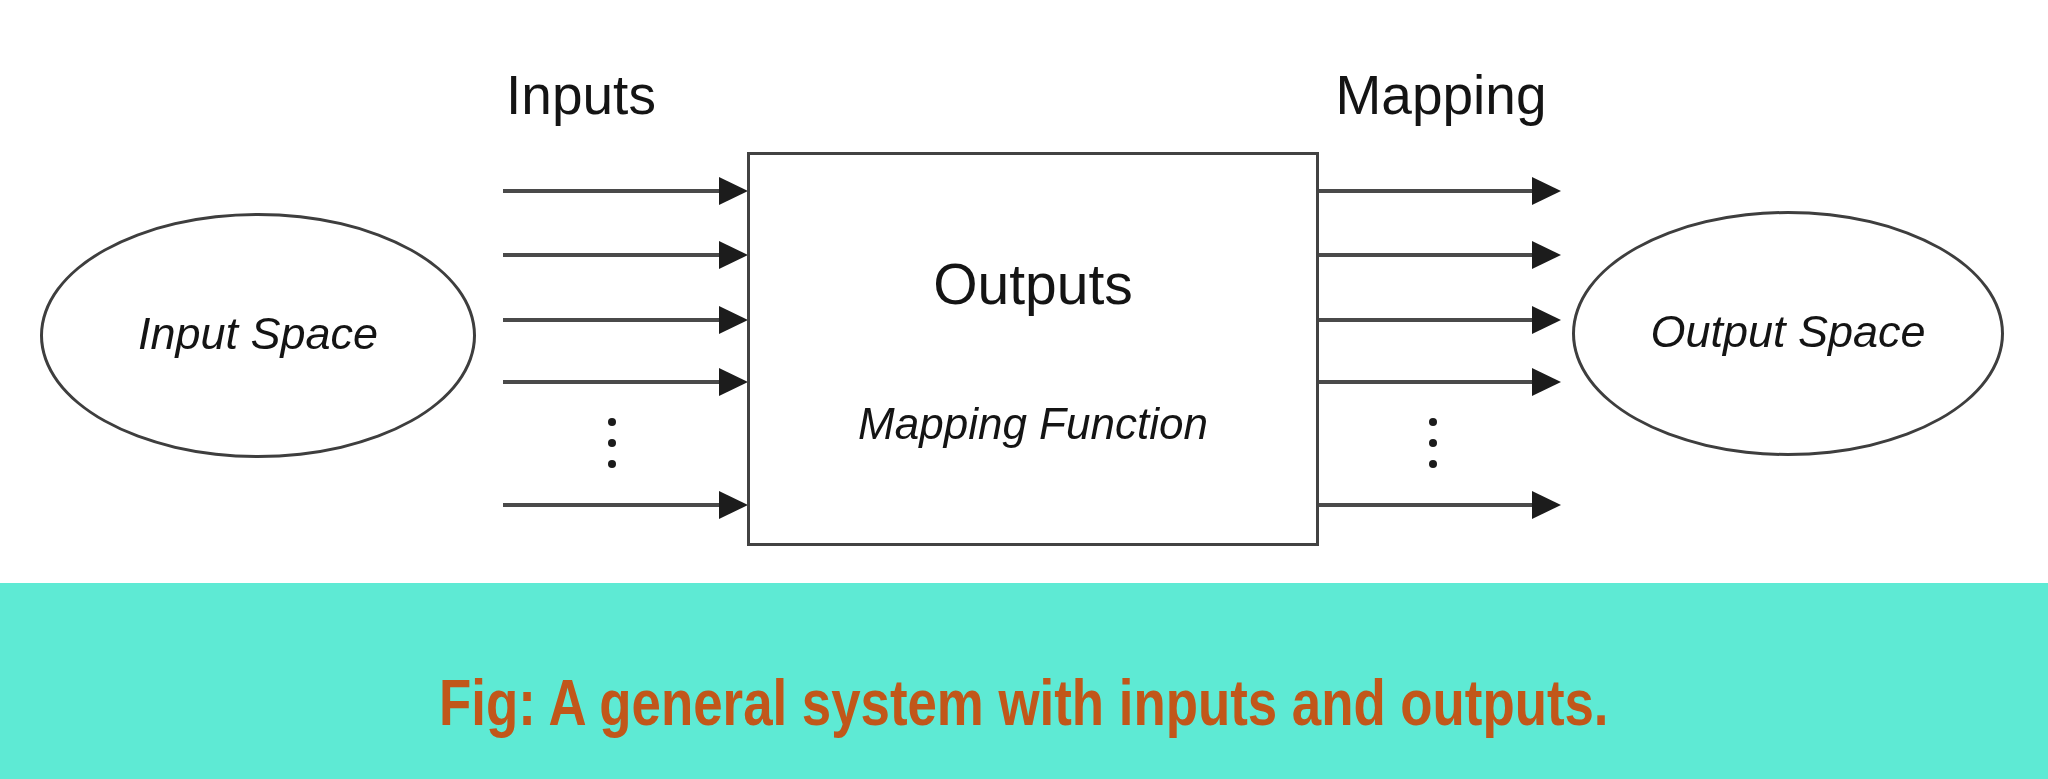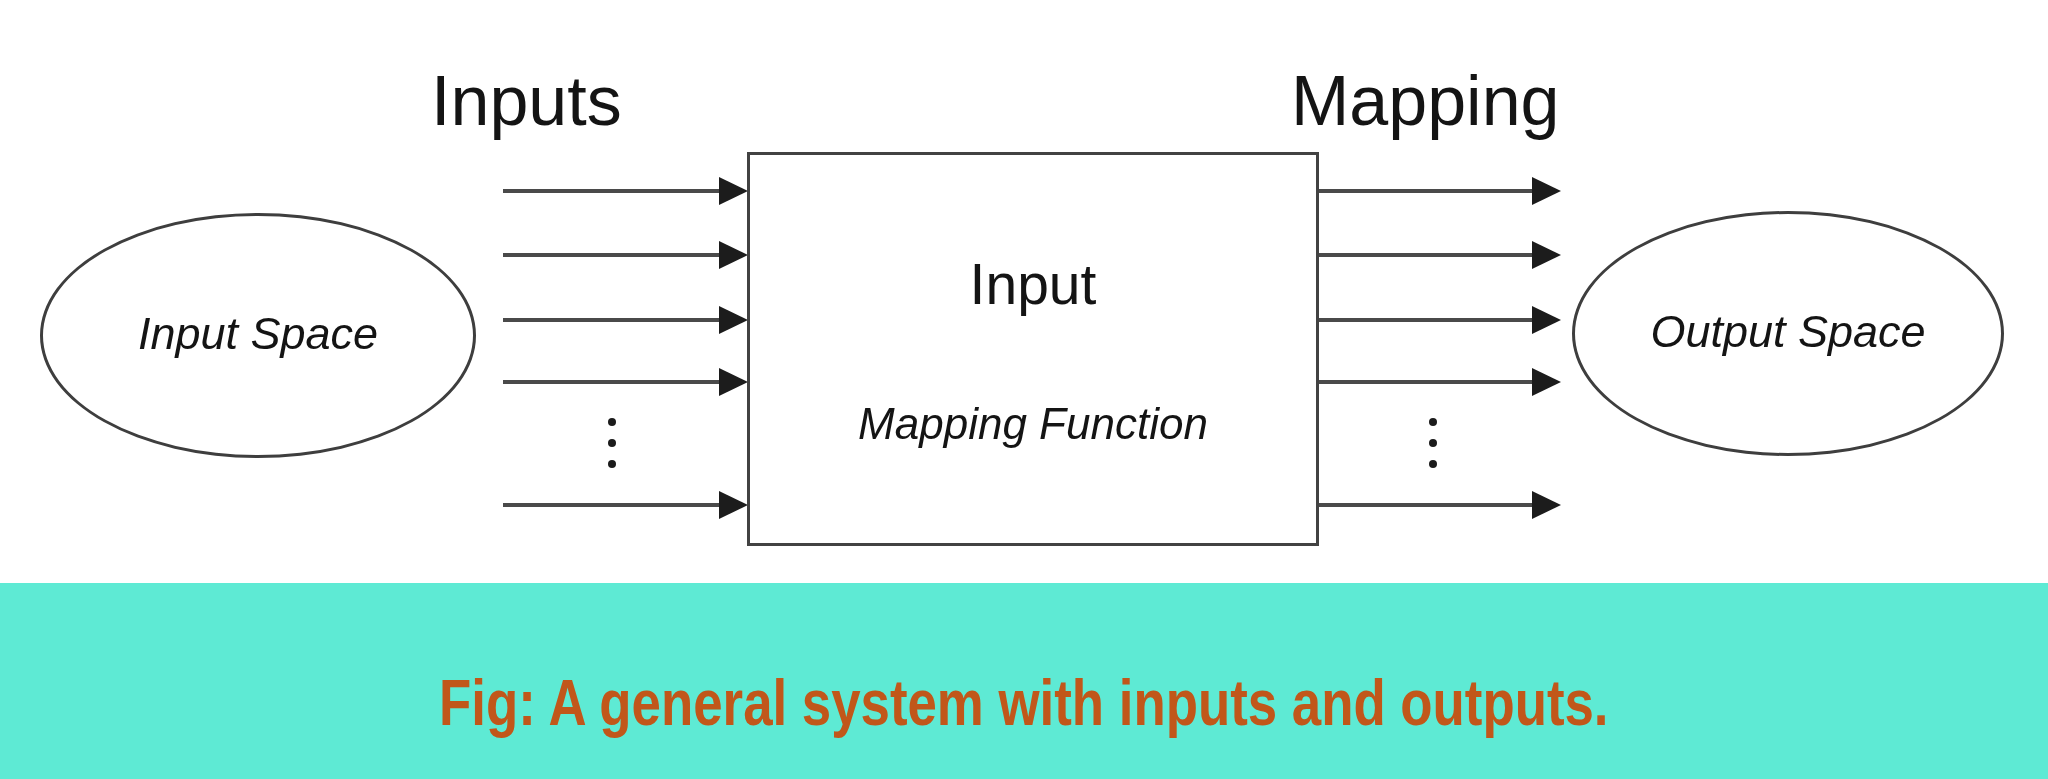--- a/index.html
+++ b/index.html
@@ -28,22 +28,22 @@
     background: #ffffff;
   }
   .ellipse-left  { left: 40px;  top: 213px; width: 436px; height: 245px; }
   .ellipse-right { left: 1572px; top: 211px; width: 432px; height: 245px; }
   .space-ellipse .lbl {
     font-size: 45px; font-style: italic; line-height: 1;
     white-space: nowrap; letter-spacing: 0px; padding-bottom: 4px;
   }
 
   .flow-label {
-    position: absolute; top: 68px; width: 300px;
-    font-size: 70px; line-height: 66px;
+    position: absolute; top: 62px; width: 300px;
+    text-align: center; font-size: 55px; line-height: 66px;
     white-space: nowrap;
   }
   .flow-label-inputs  { left: 431px; }
   .flow-label-outputs { left: 1291px; }
 
   .system-box {
     position: absolute; left: 747px; top: 152px;
     width: 572px; height: 394px;
     border: 3px solid #424242;
     box-sizing: border-box;
@@ -152,21 +152,21 @@
     </div>
 
     <div class="space-ellipse ellipse-right">
       <span class="lbl">Output Space</span>
     </div>
 
     <div class="flow-label flow-label-inputs">Inputs</div>
     <div class="flow-label flow-label-outputs">Mapping</div>
 
     <div class="system-box">
-      <div class="title">Input</div>
+      <div class="title">Outputs</div>
       <div class="subtitle">Mapping Function</div>
     </div>
 
     <div class="v-ellipsis v-ellipsis-input">
       <div class="dot"></div>
       <div class="dot"></div>
       <div class="dot"></div>
     </div>
     <div class="v-ellipsis v-ellipsis-output">
       <div class="dot"></div>

